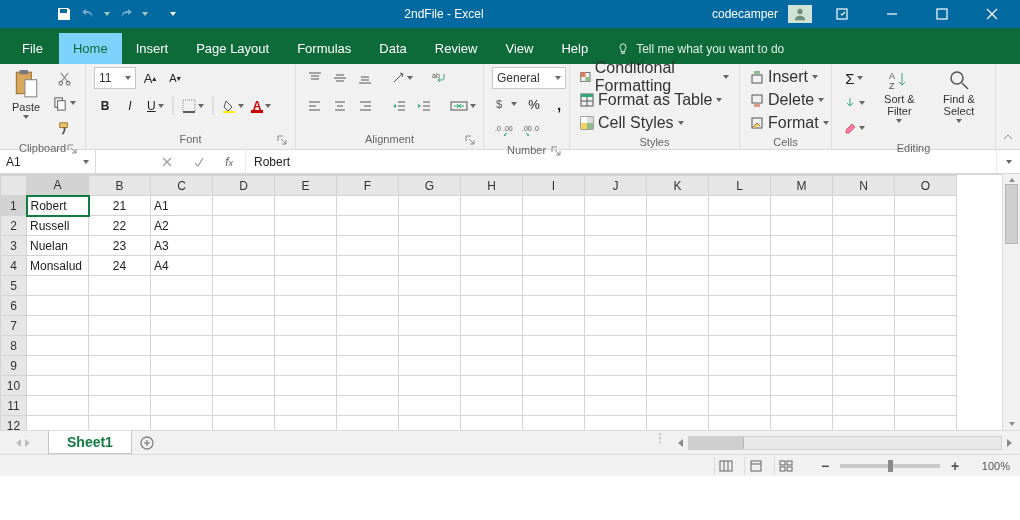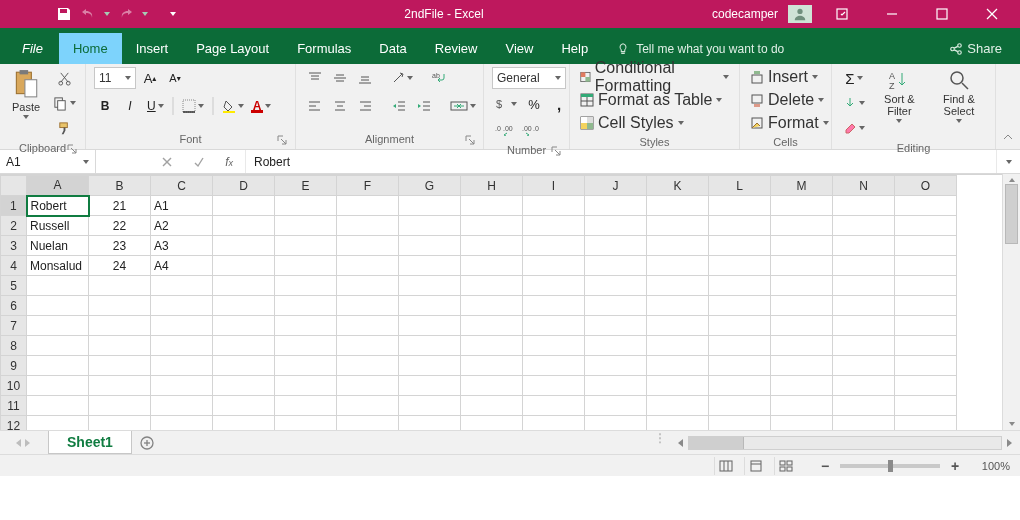--- a/index.html
+++ b/index.html
@@ -1,30 +1,30 @@
 <!DOCTYPE html>
 <html><head>
 <meta charset="utf-8">
 <style>
   * { box-sizing: border-box; margin:0; padding:0; font-family: "Segoe UI", Tahoma, sans-serif; }
   body { width:1020px; height:520px; background:#fff; overflow:hidden; color:#222; font-size:12px; }
   
-  .titlebar { height:28px; background:#be185d; color:#fff; display:flex; align-items:center;padding-left:48px; }
+  .titlebar { height:28px; background:#0369a1; color:#fff; display:flex; align-items:center;padding-left:48px; }
   .qat { display:flex; align-items:center; gap:8px; padding:0 8px; }
   .qat .ic { width:16px; height:16px; fill:#fff; color:#fff; }
   .title-center { flex:1; text-align:center; font-size:12px; }
   .title-right { display:flex; align-items:center; gap:10px; padding:0 8px; }
   .winbtn { width:40px; height:28px; display:flex; align-items:center; justify-content:center; }
   .winbtn svg { width:12px; height:12px; stroke:#fff; fill:none; stroke-width:1.2; }
   .userbox { width:24px; height:18px; background:#cfe3d6; display:flex; align-items:center; justify-content:center; }
   .userbox svg{width:14px;height:14px;fill:#6f8f7c;}
   
   .tabs { height:36px; background:#0c6b38; color:#fff; display:flex; align-items:flex-end; padding:0 6px; }
   .tab { padding:8px 14px 8px; font-size:13px; cursor:default; }
-  .tab.file { padding:8px 16px;font-style:italic; }
+  .tab.file { padding:8px 16px; }
   .tab.active { background:#7dd3fc; color:#0c6b38; }
   .tell { display:flex; align-items:center; gap:6px; padding:8px 14px; color:#e0efe6; font-size:12px; }
   .spacer{flex:1}
   .share { display:flex; align-items:center; gap:4px; padding:8px 12px; color:#e0efe6; font-size:13px;}
   
   .ribbon { height:86px; background:#f1f1f1; border-bottom:1px solid #d9d9d9; display:flex; align-items:stretch; }
   .group { border-right:1px solid #e0e0e0; padding:3px 8px 0; display:flex; flex-direction:column; justify-content:space-between; }
   .group-body { display:flex; align-items:flex-start; gap:6px; flex:1; }
   .group-label { text-align:center; font-size:11px; color:#666; padding:3px 0 4px; position:relative; }
   .dlaunch { position:absolute; right:0; bottom:4px; width:10px; height:10px; }
@@ -148,29 +148,20 @@
   <div class="tab">Review</div>
   <div class="tab">View</div>
   <div class="tab">Help</div>
   <div class="tell">
     <svg width="14" height="14" viewBox="0 0 16 16" fill="none" stroke="#cfe3d6" stroke-width="1.2">
         <path d="M8 2a4 4 0 0 0-2 7v2h4v-2a4 4 0 0 0-2-7zM6 13h4"></path>
       </svg>
     <span>Tell me what you want to do</span>
   </div>
   <div class="spacer"></div>
-  <div class="share">
-    <svg width="14" height="14" viewBox="0 0 16 16" fill="none" stroke="#e0efe6" stroke-width="1.3">
-        <circle cx="4" cy="8" r="2"></circle>
-        <circle cx="12" cy="4" r="2"></circle>
-        <circle cx="12" cy="12" r="2"></circle>
-        <path d="M6 7l4-2M6 9l4 2"></path>
-      </svg>
-    <span>Share</span>
-  </div>
 </div>
 
 <div class="ribbon">
 
   <div class="group" style="width:86px">
     <div class="group-body">
       <div class="bigbtn">
         <svg width="26" height="30" viewBox="0 0 24 28">
             <rect x="3" y="3" width="14" height="20" fill="#d9a85c" stroke="#9c7030"></rect>
             <rect x="6" y="1" width="8" height="4" fill="#7a7a7a"></rect>

